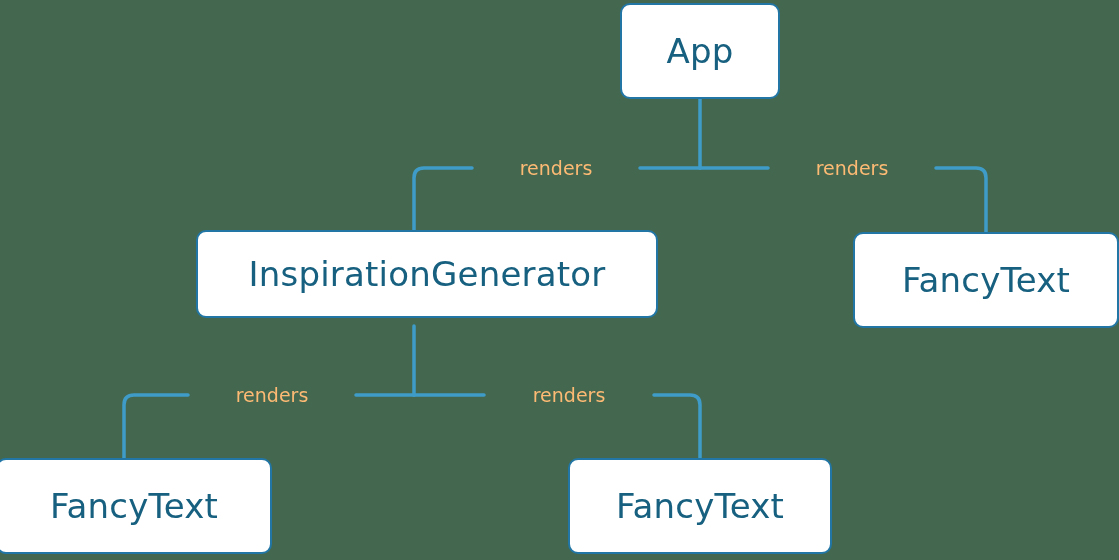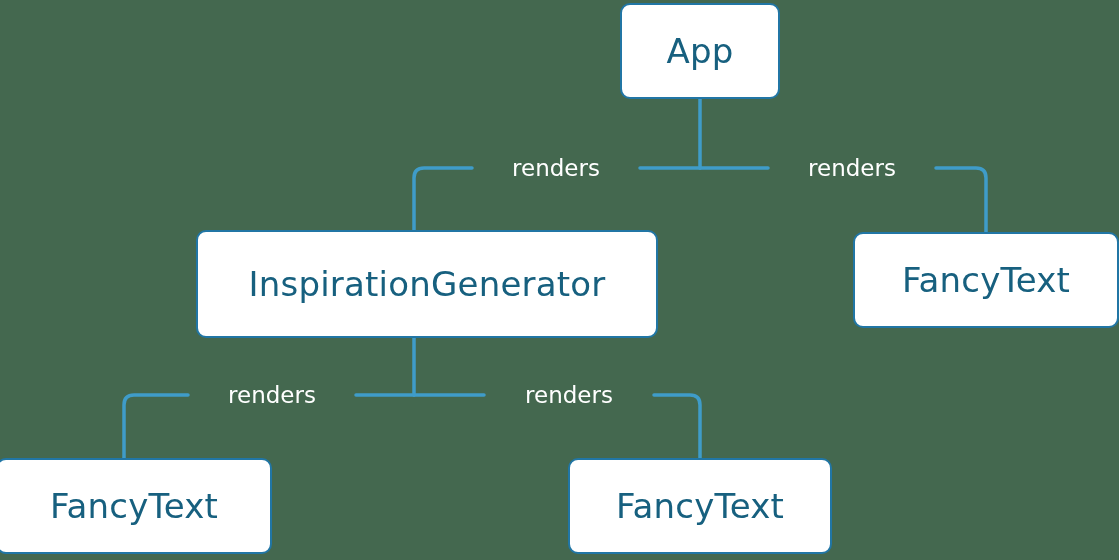--- a/index.html
+++ b/index.html
@@ -35,22 +35,22 @@
     align-items: center;
     justify-content: center;
     color: #17607f;
     font-size: 34px;
     font-weight: 400;
     letter-spacing: 0.2px;
     white-space: nowrap;
   }
   .edge-label {
     position: absolute;
-    color: #ffffff;
-    font-size: 23px;
+    color: #fdba74;
+    font-size: 19px;
     transform: translate(-50%, -50%);
     white-space: nowrap;
   }
 </style>
 </head>
 <body>
 
 <div id="diagram">
 
   <svg id="edges" viewBox="0 0 1119 560" xmlns="http://www.w3.org/2000/svg">
@@ -67,21 +67,21 @@
       <path d="M414,395 L356,395 M188,395 L134,395 Q124,395 124,405 L124,458"></path>
 
       <path d="M414,395 L484,395 M654,395 L690,395 Q700,395 700,405 L700,458"></path>
     </g>
   </svg>
 
   <div class="node" style="left:620px; top:3px; width:160px; height:96px;">
     <span>App</span>
   </div>
 
-  <div class="node" style="left:196px; top:230px; width:462px; height:108px;">
+  <div class="node" style="left:196px; top:230px; width:462px; height:88px;">
     <span>InspirationGenerator</span>
   </div>
 
   <div class="node" style="left:853px; top:232px; width:266px; height:96px;">
     <span>FancyText</span>
   </div>
 
   <div class="node" style="left:-4px; top:458px; width:276px; height:96px;">
     <span>FancyText</span>
   </div>

